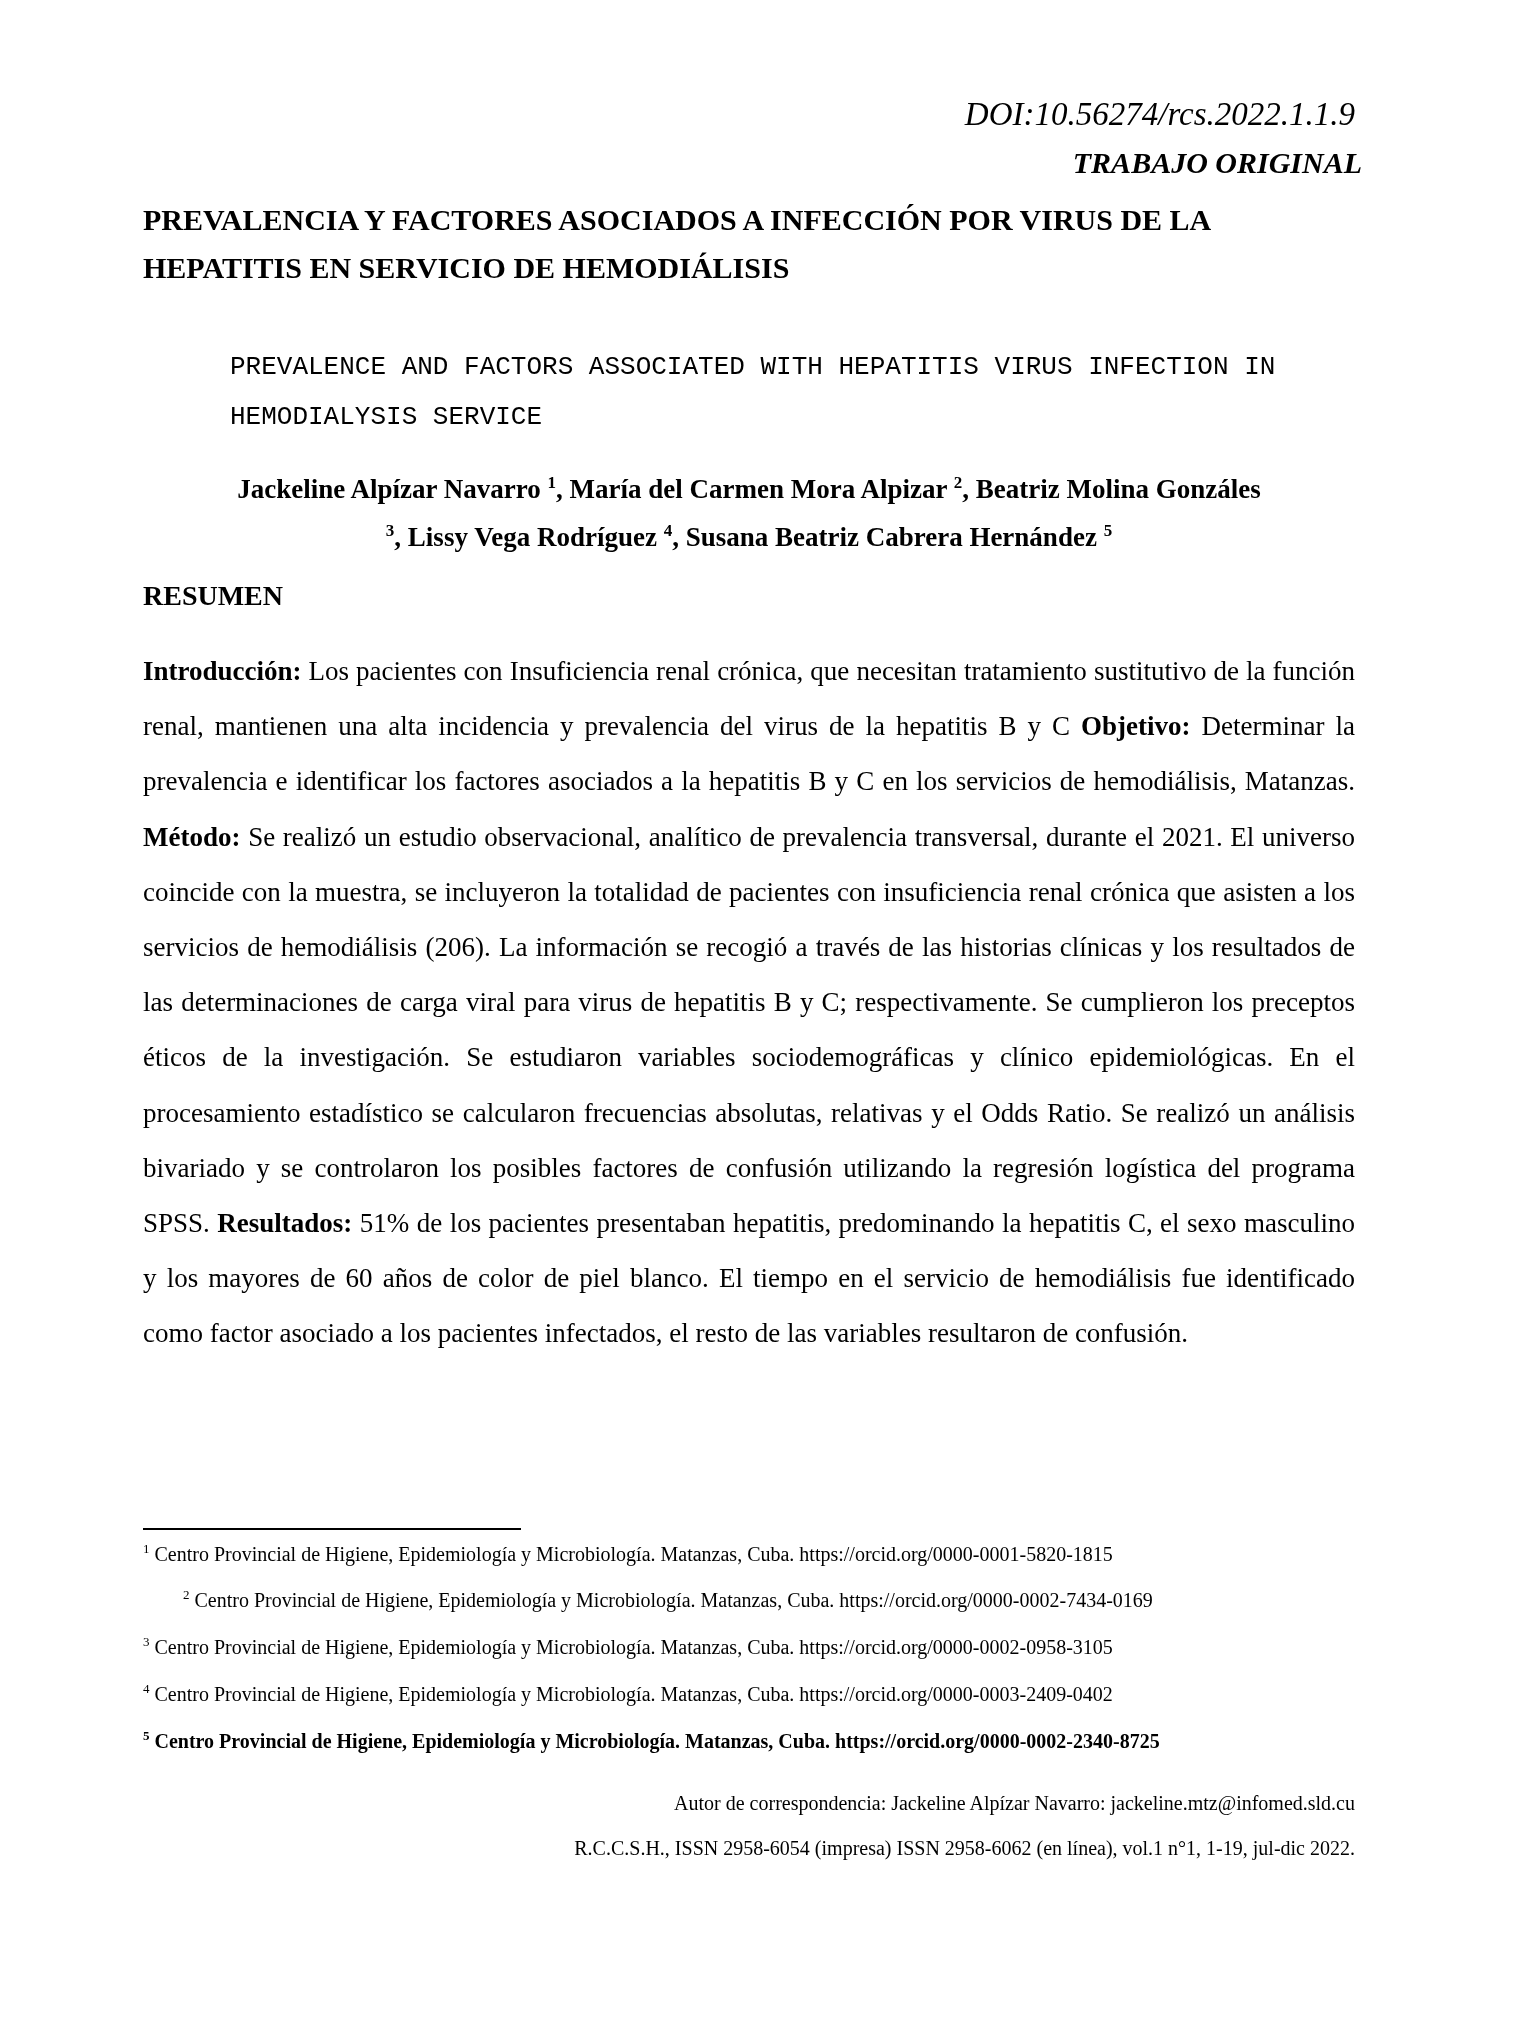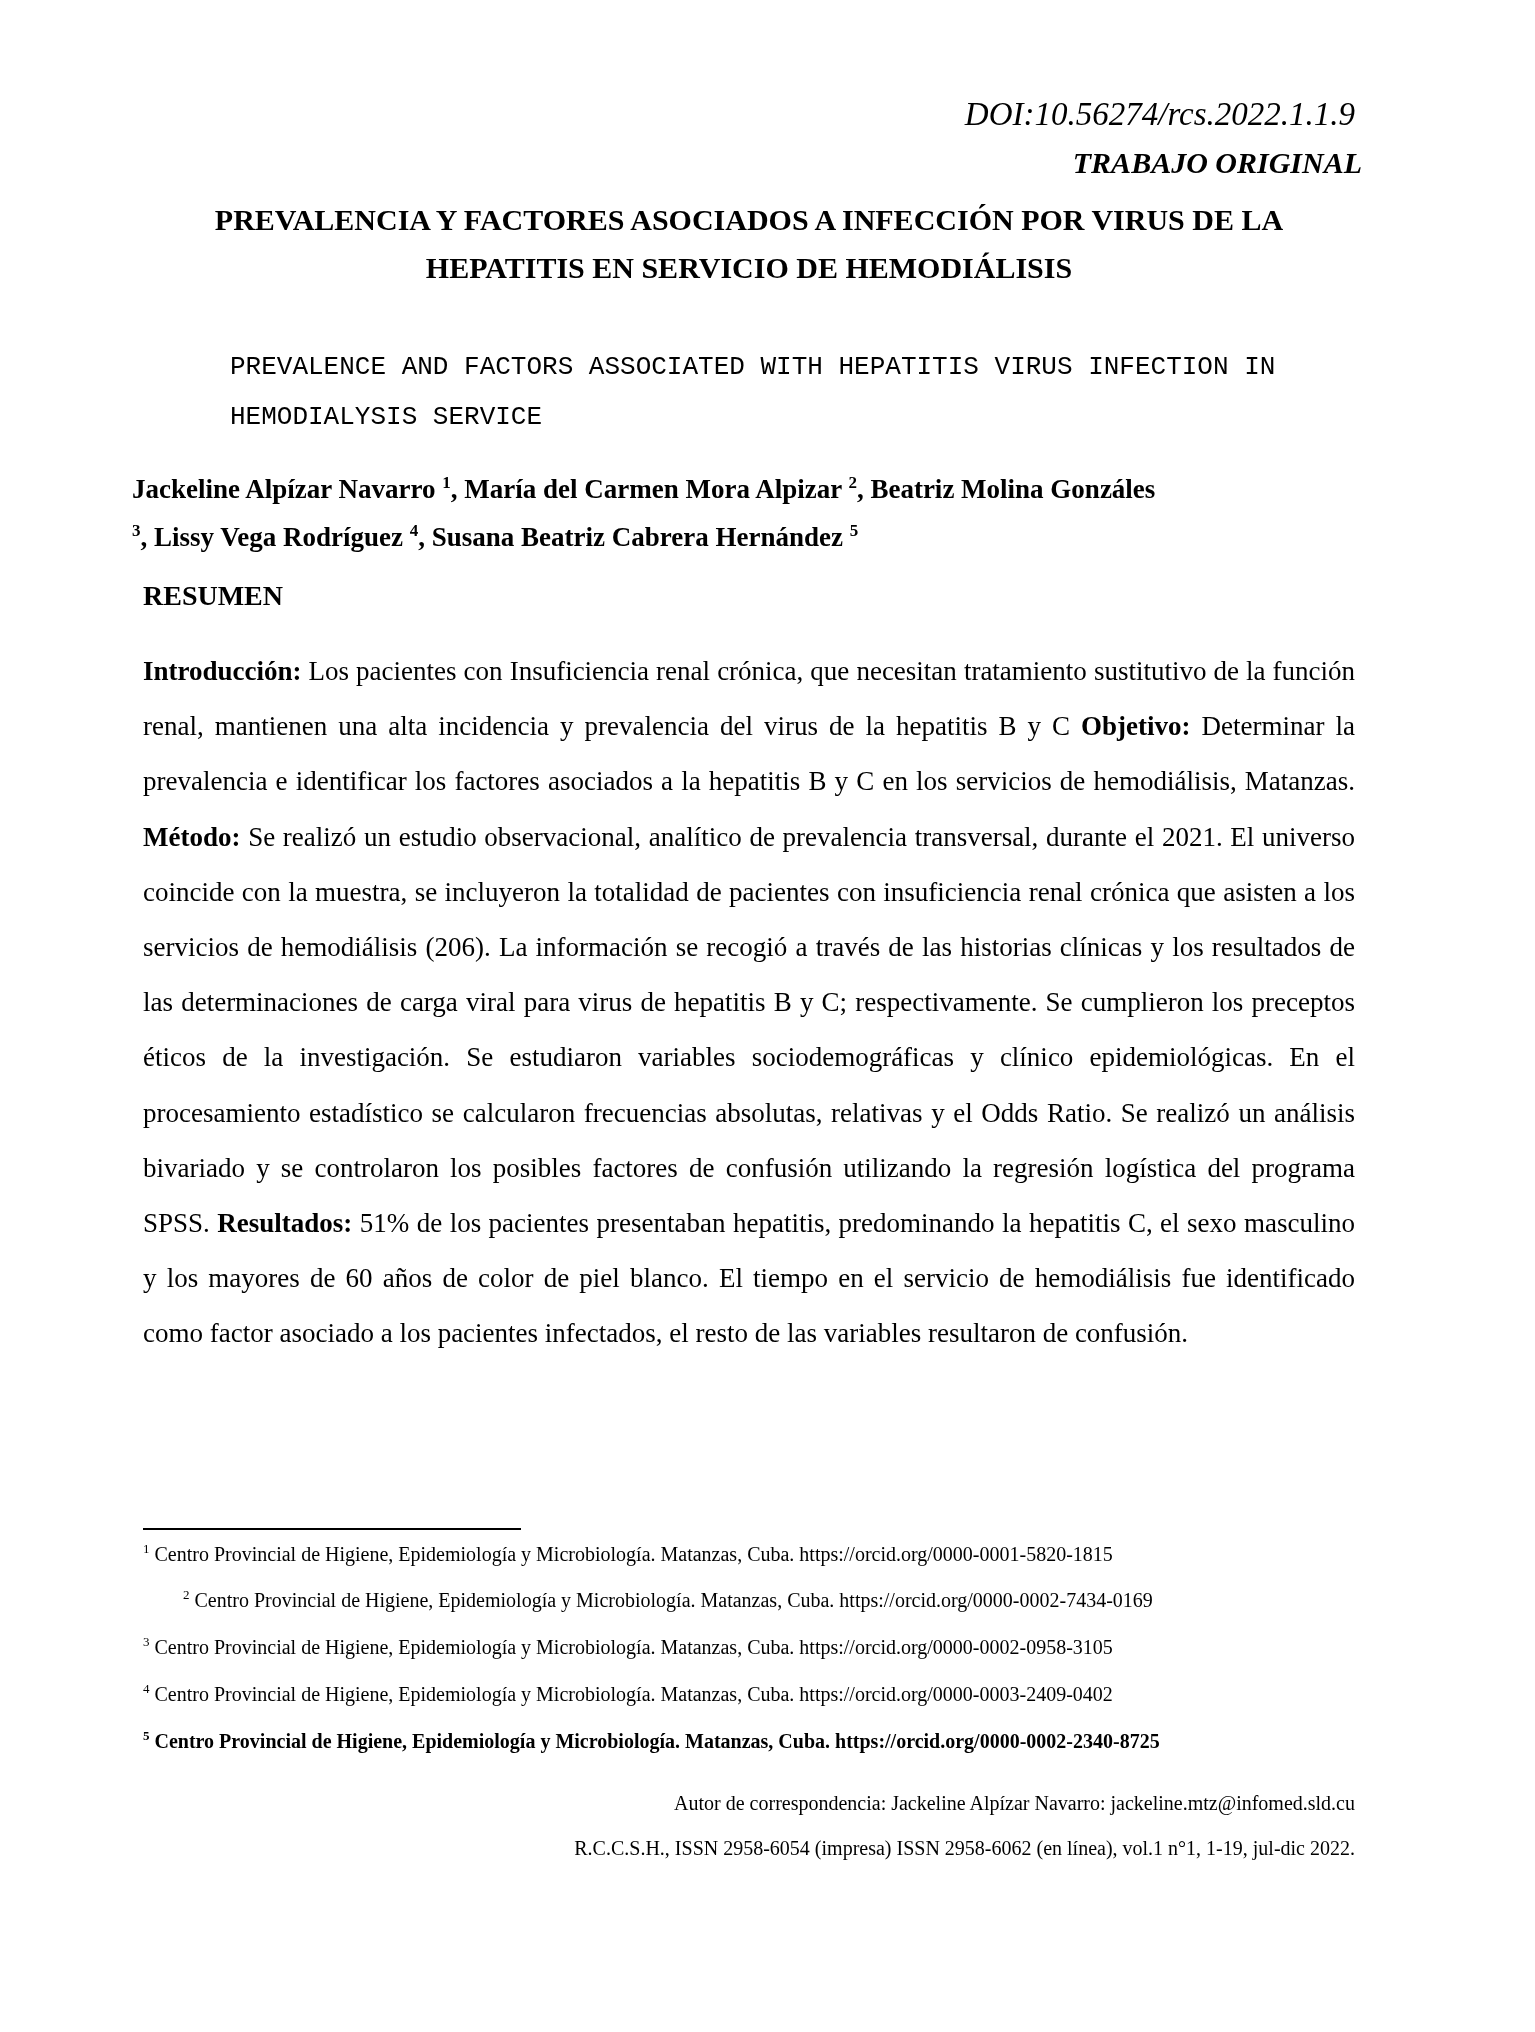--- a/index.html
+++ b/index.html
@@ -2,25 +2,25 @@
 <html><head>
 <meta charset="utf-8">
 <style>
   html, body { margin:0; padding:0; background:#ffffff; }
   body { width:1535px; height:2032px; position:relative; overflow:hidden;
          font-family:"Liberation Serif", serif; color:#000; }
   .abs { position:absolute; }
   .doi { right:180px; top:96px; font-size:33px; font-style:italic; }
   .kind { right:173px; top:146px; font-size:30px; font-style:italic; font-weight:bold; }
   .title { left:143px; width:1212px; top:196px; font-size:30px; font-weight:bold;
-           text-align:center; line-height:48px; }
+           text-align:left; line-height:48px; }
   .title-en { left:230px; width:1125px; top:342px; font-size:26px; text-align:left;
               line-height:50px;font-family:Liberation Mono, monospace; }
-  .authors { left:132px; width:1212px; top:462px; font-size:27px; font-weight:bold;
-             line-height:42px; }
+  .authors { left:143px; width:1212px; top:462px; font-size:27px; font-weight:bold;
+             text-align:center; line-height:42px; }
   .authors sup { font-size:17px; }
   .resumen-h { left:143px; top:580px; font-size:28px; font-weight:bold; }
   .abstract { left:143px; width:1212px; top:644px; font-size:27px; line-height:55.2px;
               text-align:justify; }
   .abstract b { font-weight:bold; }
   .rule { left:143px; top:1528px; width:378px; height:2px; background:#000; }
   .fn { left:143px; font-size:20px; line-height:26px; white-space:nowrap; }
   .fn sup { font-size:13px; }
   .corr { right:180px; top:1792px; font-size:20px; }
   .journal { right:180px; top:1837px; font-size:20px; }

